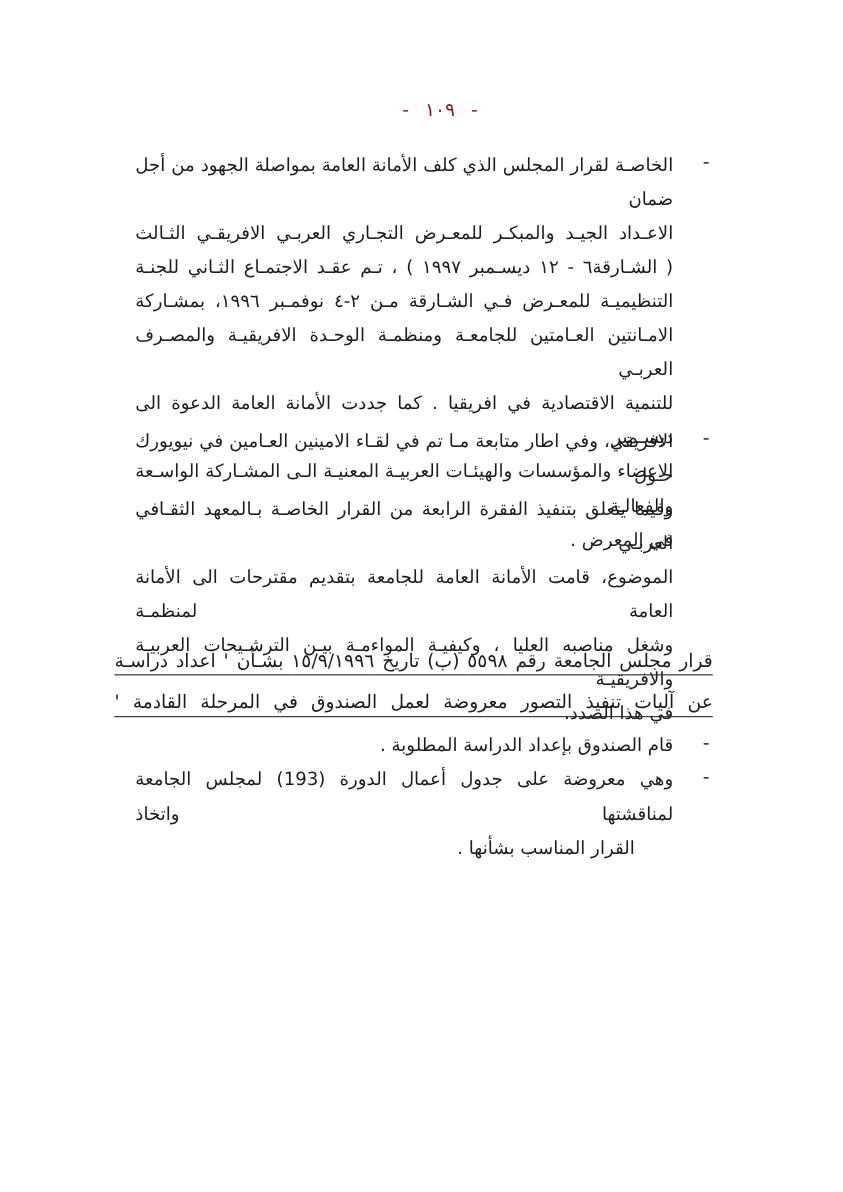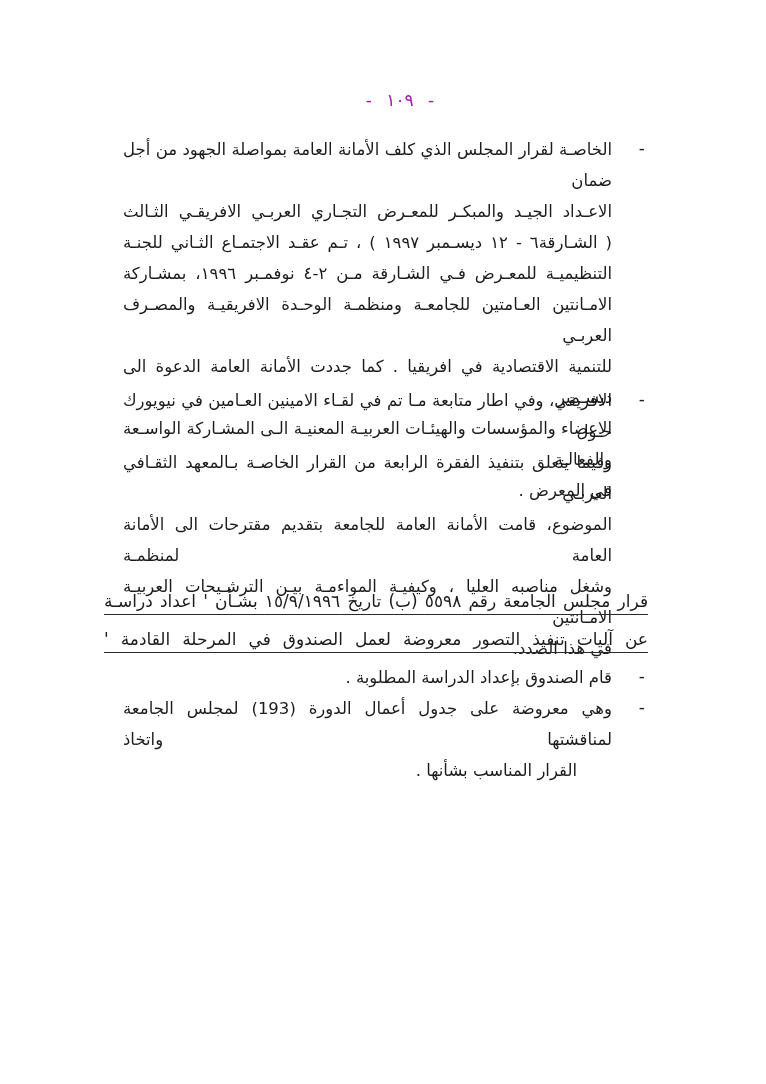--- a/index.html
+++ b/index.html
@@ -9,21 +9,21 @@
     color:#1c1c1c;
     -webkit-font-smoothing:antialiased;
   }
   .page{
     position:relative;width:766px;height:1084px;background:#fff;direction:rtl;overflow:hidden;
   }
   .pagenum{
     position:absolute;top:90px;left:0;right:0;
     text-align:center;font-size:17px;word-spacing:9px;
     padding-left:34px; 
-    color:#a21caf;
+    color:#7f1d1d;
   }
   .block{position:absolute;}
   .para{
     right:154px;left:123px;
     font-size:16.5px;line-height:31px;
   }
   .heading{
     right:118px;left:104px;
     font-size:17px;line-height:38px;
   }
@@ -62,21 +62,21 @@
     <div class="ln jl">للتنمية الاقتصادية في افريقيا . كما جددت الأمانة العامة الدعوة الى ديسـمبر</div>
     <div class="ln jl">الاعضاء والمؤسسات  والهيئـات العربيـة المعنيـة الـى المشـاركة الواسـعة والفعالـة</div>
     <div class="ln el">في المعرض .</div>
   </section>
 
   <section class="block para" style="top:385px">
     <span class="dash">-</span>
     <div class="ln jl">الافريقي، وفي اطار متابعة مـا تم في لقـاء الامينين العـامين في نيويورك حـول</div>
     <div class="ln jl">وفيما يتعلق بتنفيذ الفقرة الرابعة من القرار الخاصـة بـالمعهد الثقـافي العربـي</div>
     <div class="ln jl">الموضوع، قامت الأمانة العامة للجامعة بتقديم مقترحات الى الأمانة العامة لمنظمـة</div>
-    <div class="ln jl">وشغل مناصبه العليا ، وكيفيـة المواءمـة بيـن الترشـيحات العربيـة الامـانتين</div>
+    <div class="ln jl">وشغل مناصبه العليا ، وكيفيـة المواءمـة بيـن الترشـيحات العربيـة والافريقيـة</div>
     <div class="ln el">في هذا الصدد.</div>
   </section>
 
   <section class="block heading" style="top:582px">
     <div class="ln jl ul">قرار مجلس الجامعة رقم ٥٥٩٨ (ب) تاريخ ١٥/٩/١٩٩٦  بشـأن ' اعداد دراسـة</div>
     <div class="ln jl ul">عن آليات  تنفيذ التصور معروضة لعمل الصندوق في المرحلة القادمة '</div>
   </section>
 
   <section class="block para" style="top:662px">
     <span class="dash">-</span>

